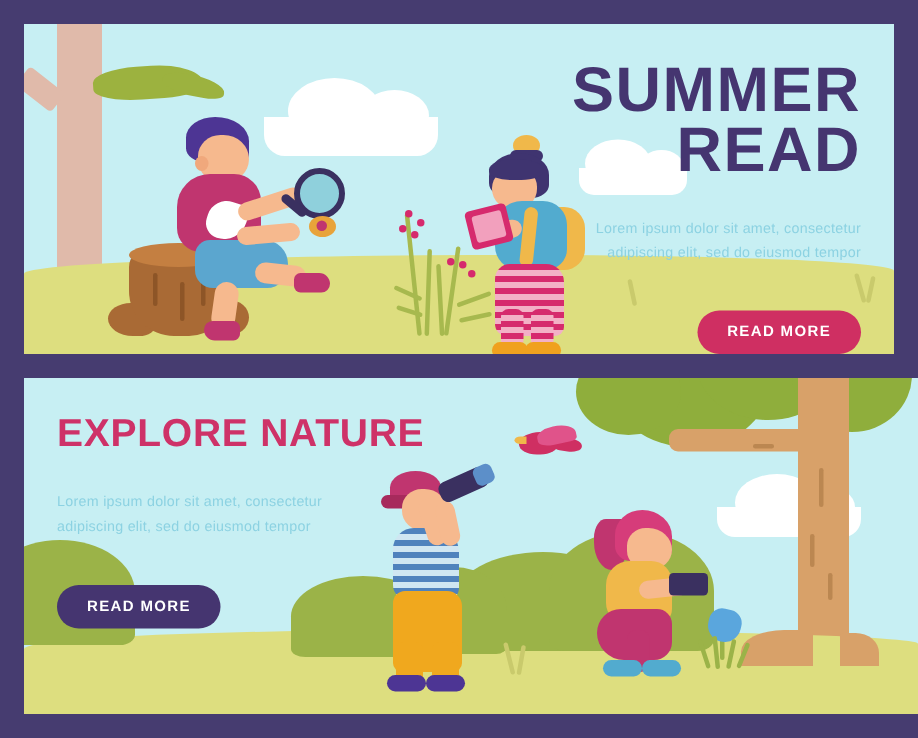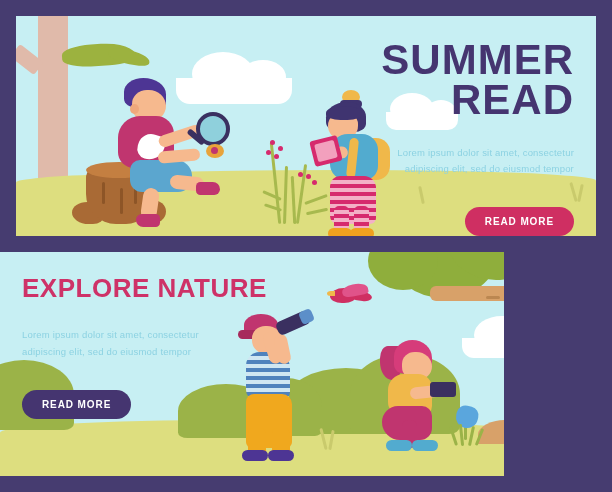--- a/index.html
+++ b/index.html
@@ -5,21 +5,21 @@
   html,body{margin:0;padding:0;}
   body{
     width:612px;height:492px;overflow:hidden;
     background:#463c70;
     font-family:"Liberation Sans", sans-serif;
   }
   #stage{position:relative;width:612px;height:492px;background:#463c70;}
 
   .banner{position:absolute;overflow:hidden;background:#c9f0f3;}
   #banner-summer{left:16px;top:16px;width:580px;height:220px;}
-  #banner-explore{left:0;top:252px;width:504px;height:224px;}
+  #banner-explore{left:16px;top:252px;width:596px;height:224px;}
 
   
   .sky{position:absolute;inset:0;background:#c7eff3;}
   .ground{position:absolute;left:0;right:0;bottom:0;background:#ddde7f;}
   #b1-ground{height:66px;border-radius:120% 90% 0 0 / 26px 22px 0 0;}
   #b2-ground{height:56px;border-radius:100% 120% 0 0 / 28px 20px 0 0;}
 
   .cloud{position:absolute;background:#ffffff;border-radius:40px;}
   .cloud:before,.cloud:after{content:"";position:absolute;background:#ffffff;border-radius:50%;}
 

